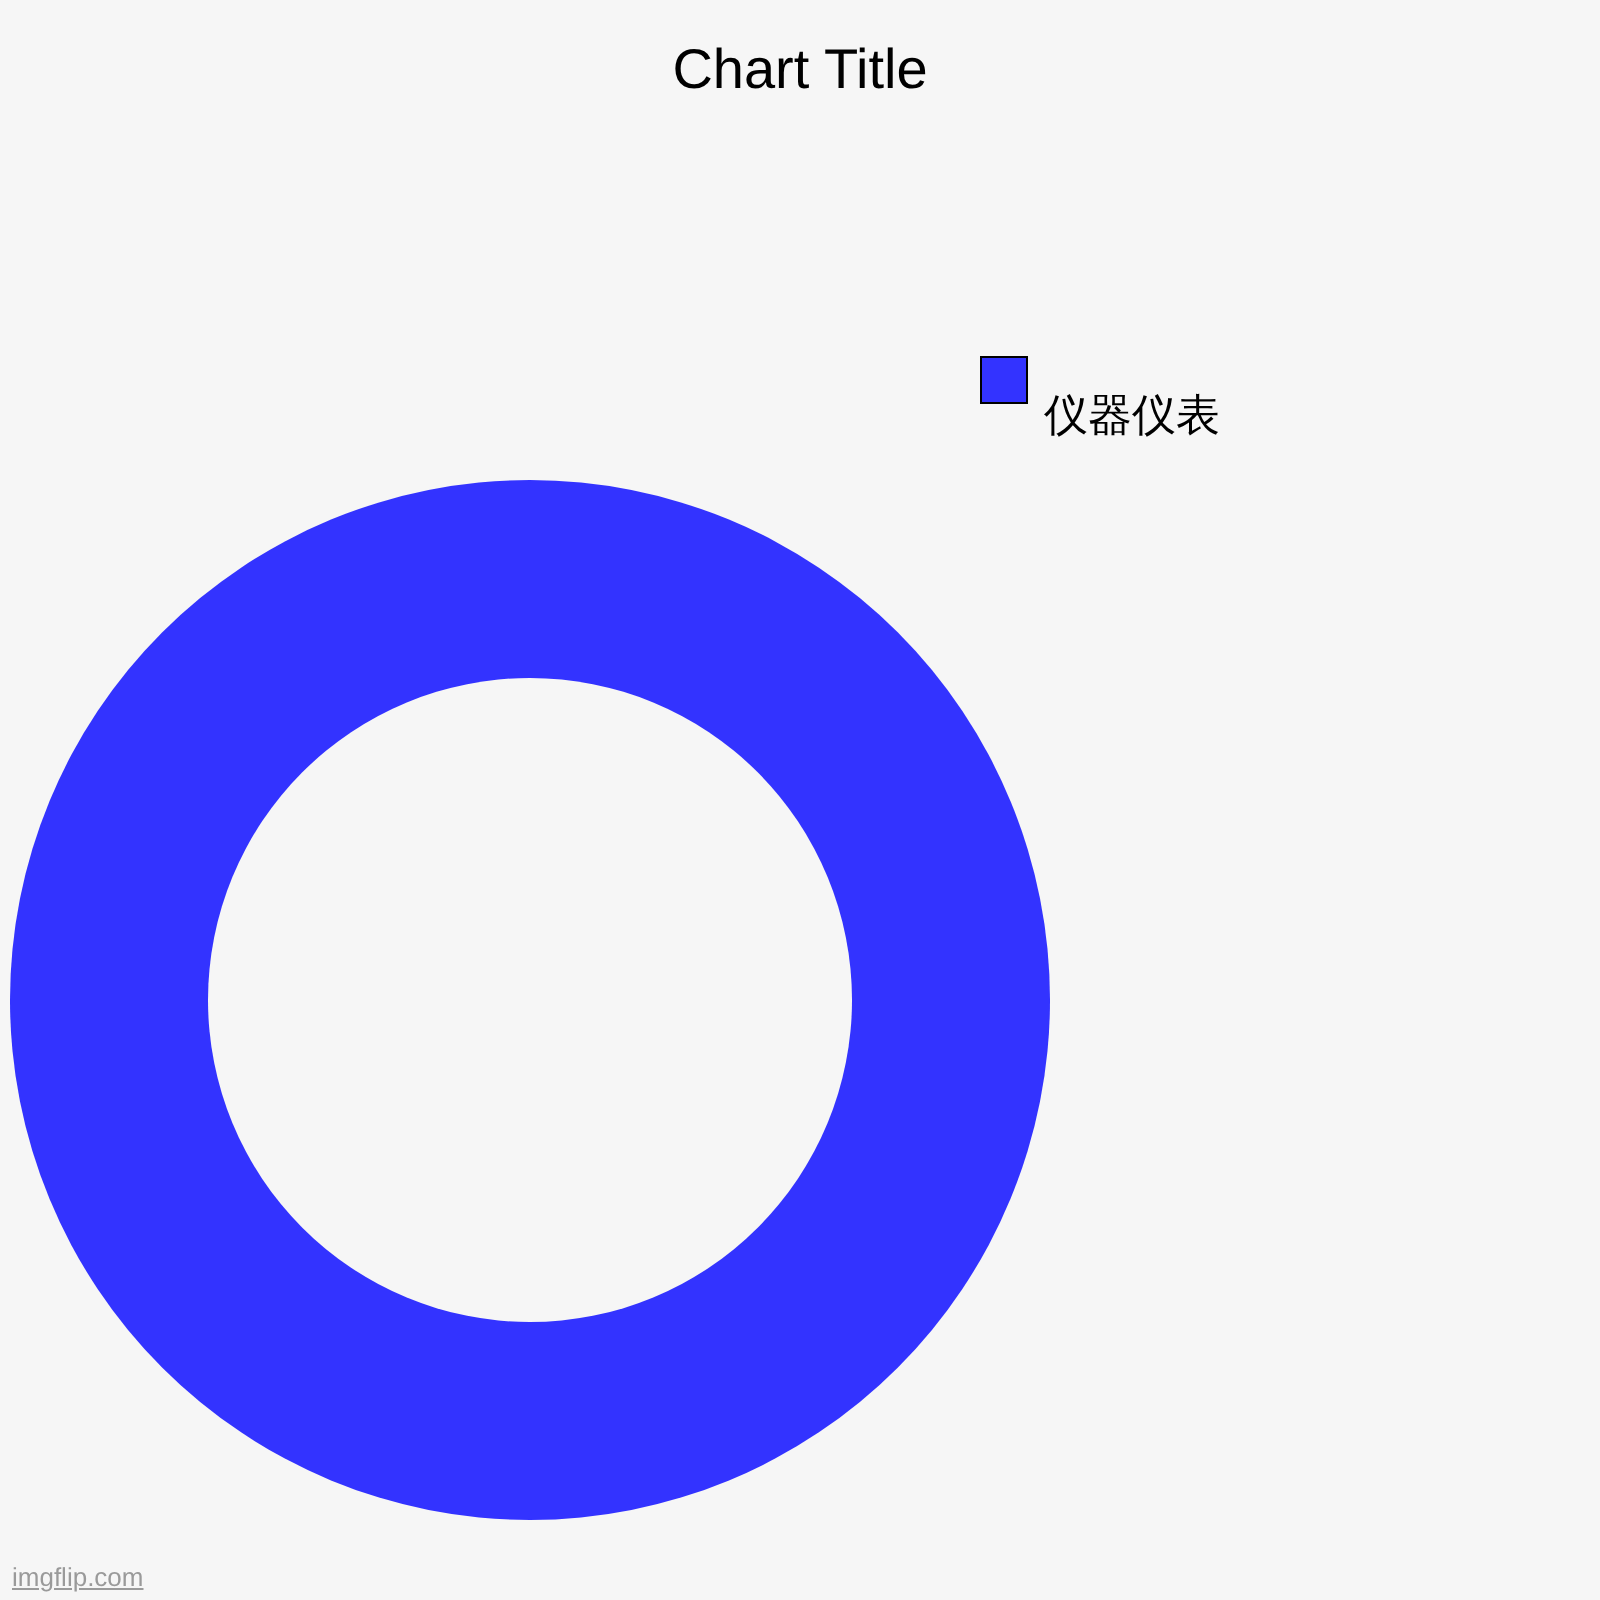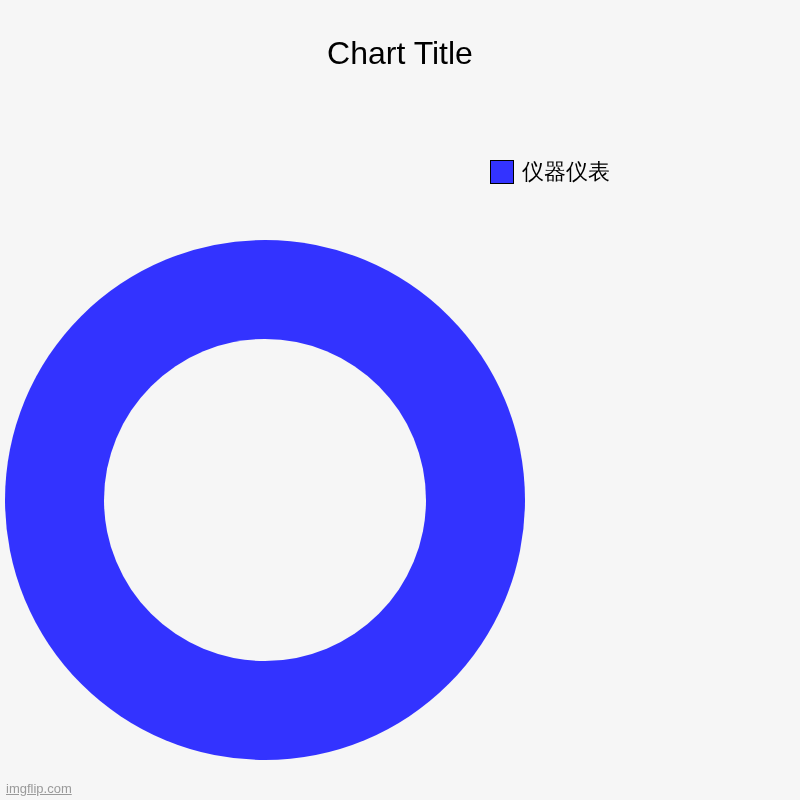--- a/index.html
+++ b/index.html
@@ -15,24 +15,24 @@
       position: relative;
       overflow: hidden;
     }
     .chart-container {
       width: 100%;
       height: 100%;
       position: relative;
     }
     .chart-title {
       position: absolute;
-      top: 35px;
+      top: 19px;
       left: 50%;
       transform: translateX(-50%);
-      font-size: 32px;
+      font-size: 28px;
       font-weight: normal;
       color: #000;
     }
     .donut-chart {
       position: absolute;
       top: 240px;
       left: 5px;
       width: 520px;
       height: 520px;
     }
@@ -61,20 +61,21 @@
     }
     .legend-swatch {
       width: 24px;
       height: 24px;
       background: #3333ff;
       border: 1px solid #000;
     }
     .legend-label {
       font-size: 22px;
       color: #000;
+      margin-top: 36px;
     }
     .watermark {
       position: absolute;
       bottom: 4px;
       left: 6px;
       font-size: 13px;
       color: #9a9a9a;
       text-decoration: underline;
     }
   </style>

